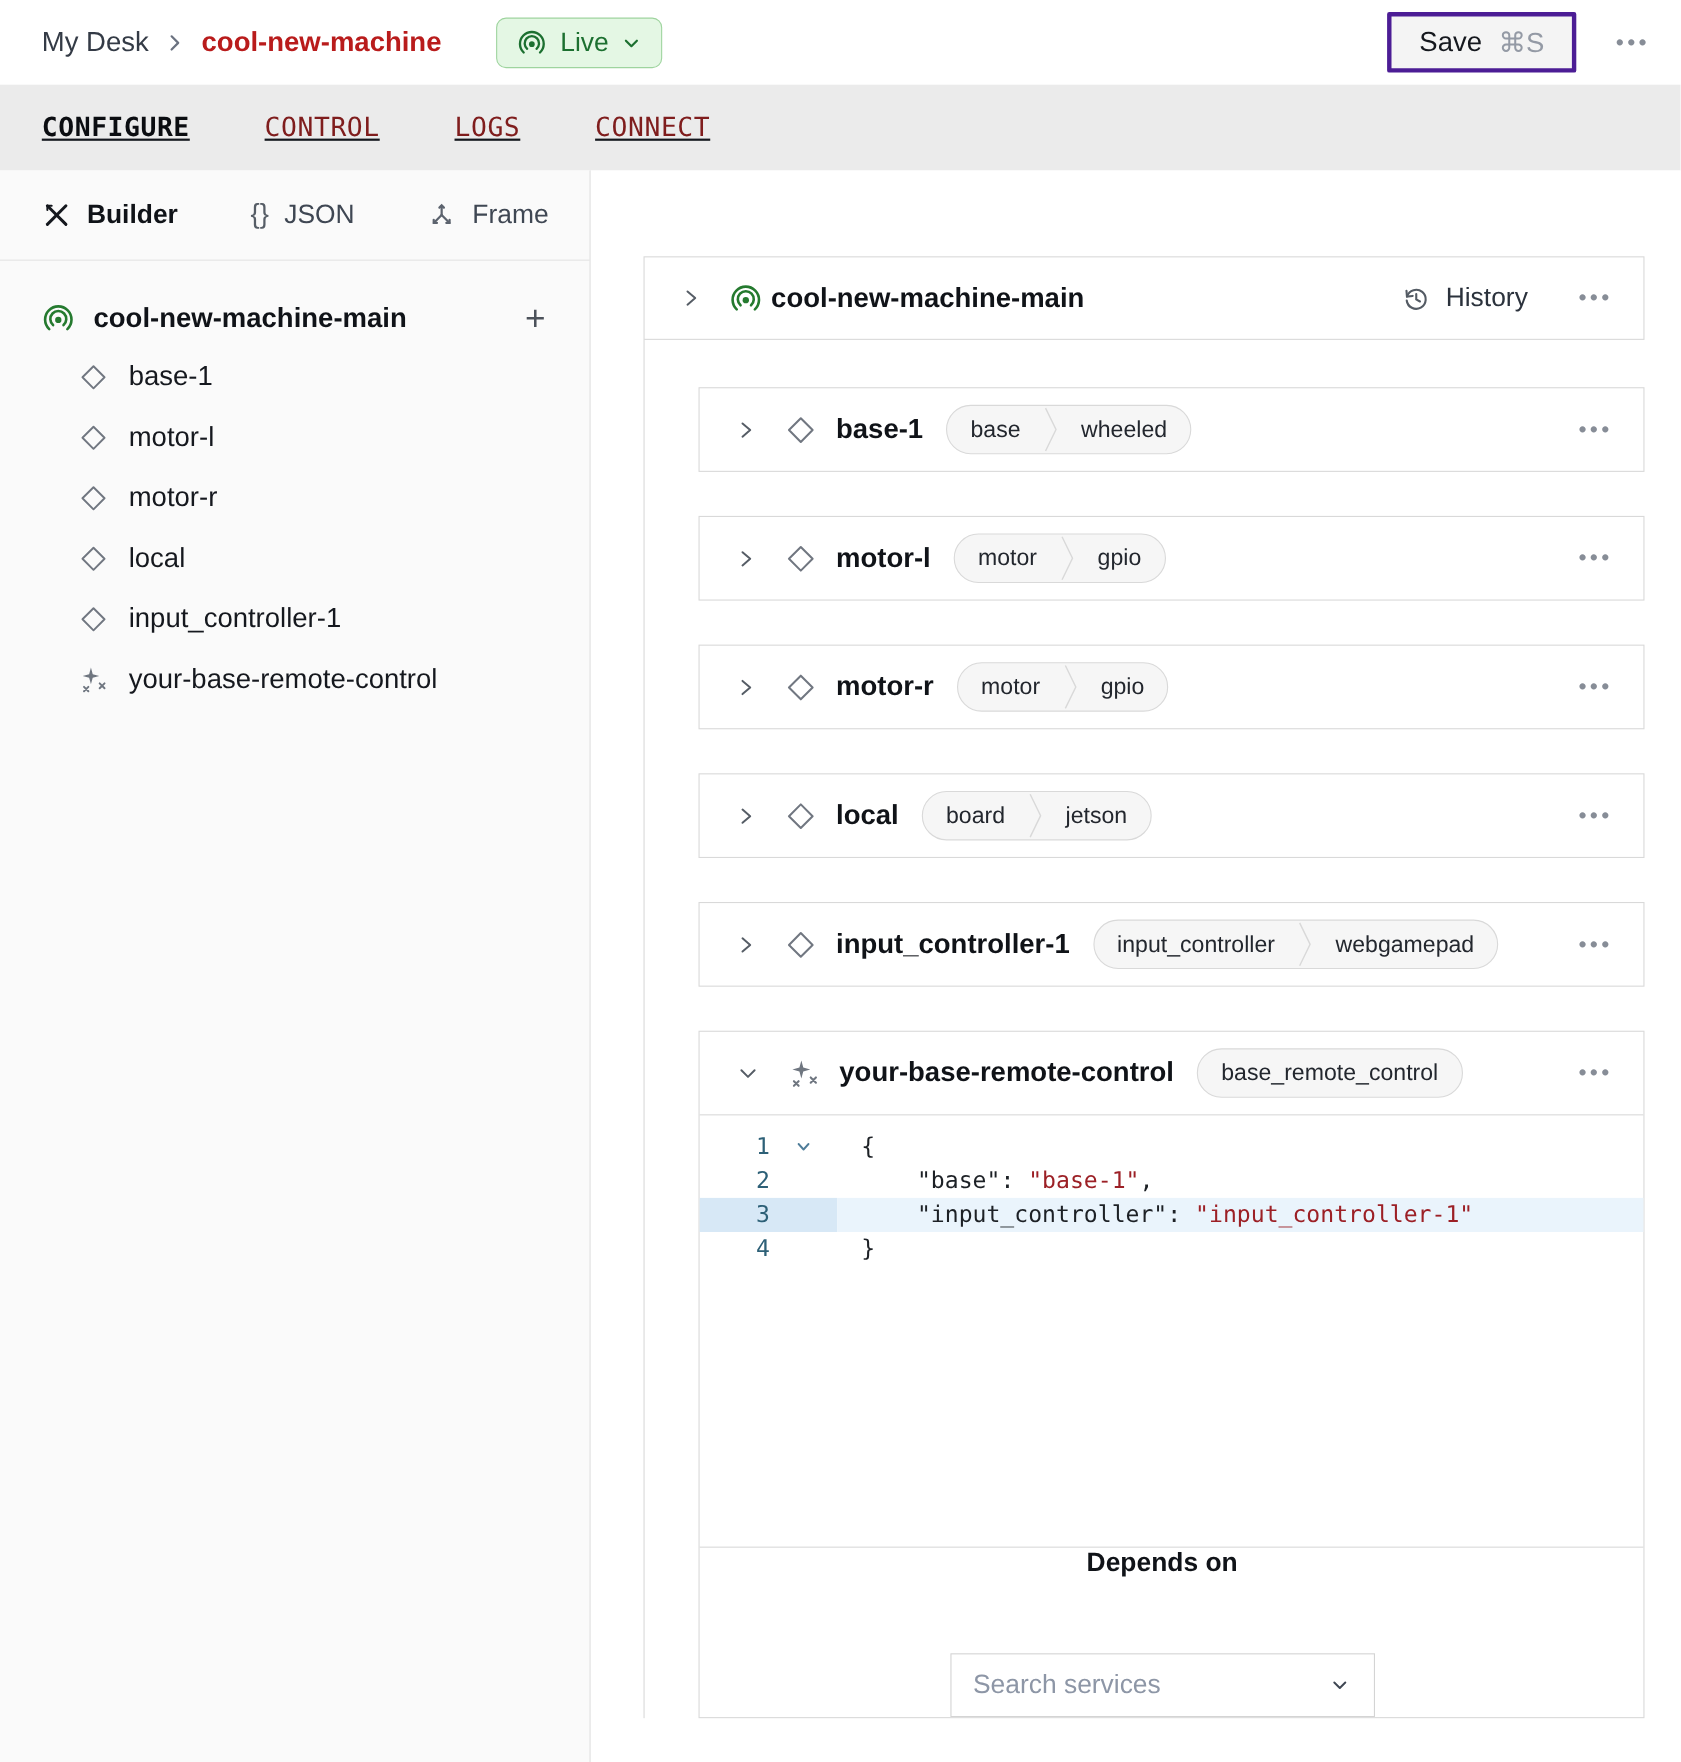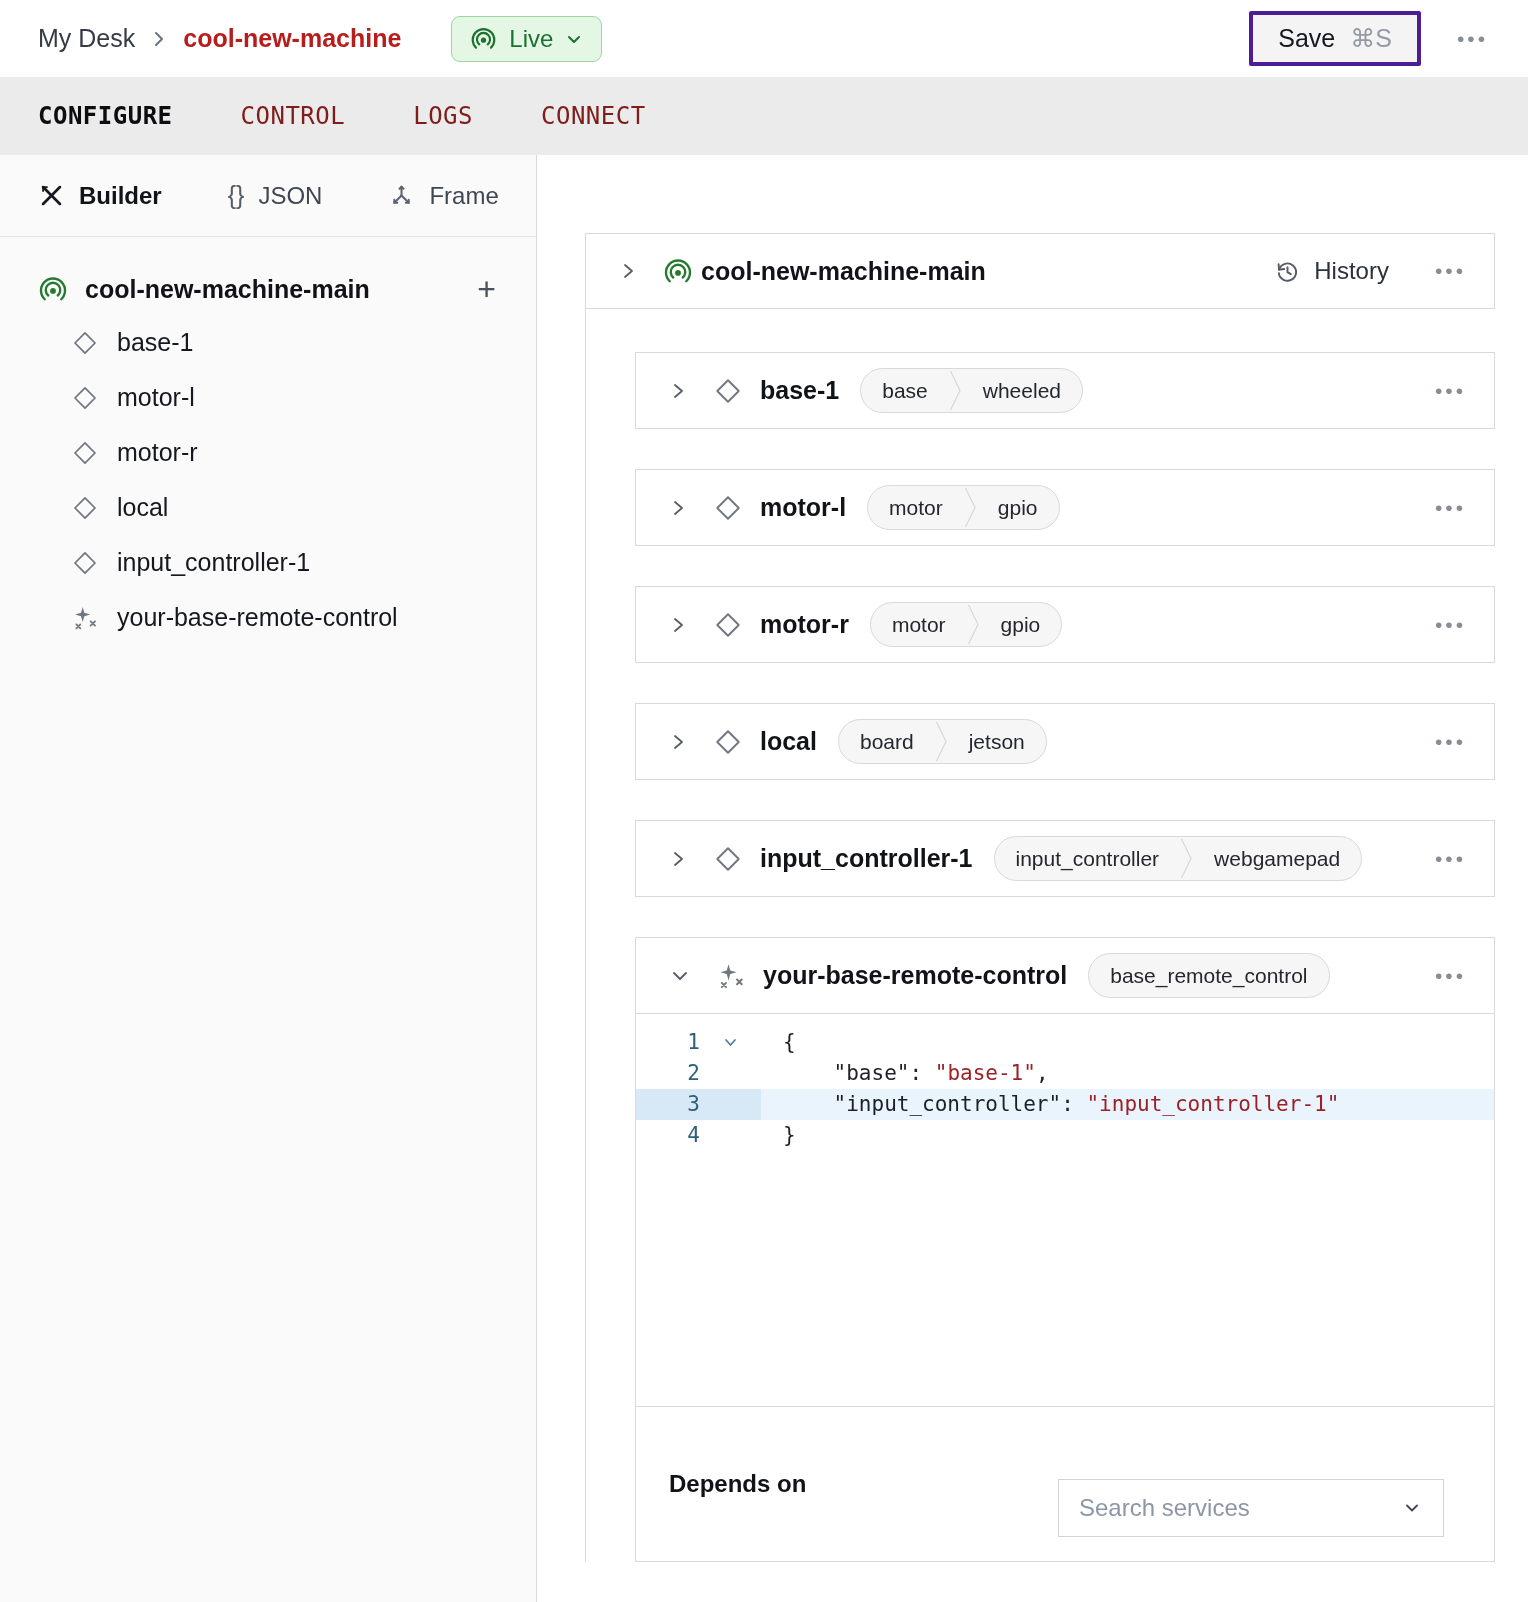--- a/index.html
+++ b/index.html
@@ -8,37 +8,37 @@
     --machine-green:#257a2f; --tab-bar-bg:#ebebeb;
     --code-string:#9c2026; --code-line-number:#2d6077;
     --active-line-bg:#eaf4fc; --active-gutter-bg:#d7e8f6;
     --placeholder:#8d96a6;
   }
   *{margin:0;padding:0;box-sizing:border-box;}
   body{font-family:"Liberation Sans",sans-serif;color:#15181e;background:#fff;}
   .page{width:1528px;height:1602px;overflow:hidden;display:flex;flex-direction:column;background:#fff;}
 
   
-  .top-bar{height:77px;display:flex;align-items:center;padding:0 40px 0 38px;background:#fff;flex:0 0 auto;}
+  .top-bar{height:77px;display:flex;align-items:center;padding:0 28px 0 38px;background:#fff;flex:0 0 auto;}
   .crumb{font-size:25px;color:#343b46;}
   .crumb-sep{margin:0 16px;display:flex;align-items:center;}
   .crumb-current{font-size:25px;font-weight:700;color:#b91c1c;}
   .live-badge{margin-left:50px;height:46px;display:flex;align-items:center;gap:12px;padding:0 18px;
     background:var(--live-bg);border:1px solid var(--live-border);border-radius:9px;color:var(--live-text);
     font-size:24px;cursor:pointer;}
   .spacer{flex:1;}
   .save-btn{height:55px;display:flex;align-items:center;gap:15px;padding:0 25px;background:#f4f4f4;
     border:4px solid #4c1d95;border-radius:2px;font-size:25px;cursor:pointer;}
   .save-key{color:#949aa5;}
   .ellipsis{color:#878d97;font-size:21px;letter-spacing:3px;cursor:pointer;white-space:nowrap;}
   .top-bar .ellipsis{margin-left:36px;}
 
   
   .tab-bar{height:78px;background:var(--tab-bar-bg);display:flex;align-items:center;
-    padding-left:38px;gap:68px;flex:0 0 auto;}
+    padding-left:38px;gap:68px;flex:0 0 auto;text-decoration:underline;}
   .tab{font-family:"DejaVu Sans Mono",monospace;font-size:24px;color:#7f1d1d;letter-spacing:.5px;cursor:pointer;}
   .tab.active{font-weight:700;color:#0b0d11;}
 
   
   .content{flex:1;display:flex;min-height:0;}
 
   
   .sidebar{width:537px;flex:0 0 auto;background:#fafafa;border-right:1px solid var(--border);}
   .modes{height:82px;display:flex;align-items:center;padding-left:38px;gap:66px;border-bottom:1px solid #e3e3e3;}
   .mode{display:flex;align-items:center;gap:14px;font-size:24px;color:var(--muted);cursor:pointer;text-align:right;}
@@ -78,21 +78,21 @@
   .gutter{display:flex;width:125px;flex:0 0 auto;}
   .lnum{width:64px;text-align:right;color:var(--code-line-number);}
   .fold{width:61px;display:flex;align-items:center;justify-content:center;}
   .code{flex:1;white-space:pre;color:#1d2126;padding-left:22px;}
   .tok-string{color:var(--code-string);}
   .eline.active .gutter{background:var(--active-gutter-bg);}
   .eline.active .code{background:var(--active-line-bg);}
 
   
   .depends{border-top:1px solid var(--border);height:155px;display:flex;align-items:center;
-    padding:0 50px 0 33px;}
+    padding:0 50px 0 33px;flex-direction:column;}
   .depends-label{font-size:24px;font-weight:700;color:#101318;}
   .select{width:386px;height:58px;border:1px solid #d4d4d4;display:flex;align-items:center;
     padding:0 20px;background:#fff;cursor:pointer;margin-top:47px;}
   .select-placeholder{flex:1;font-size:24px;color:var(--placeholder);}
 
   svg{display:block;}
 </style>
 </head>
 <body>
 

